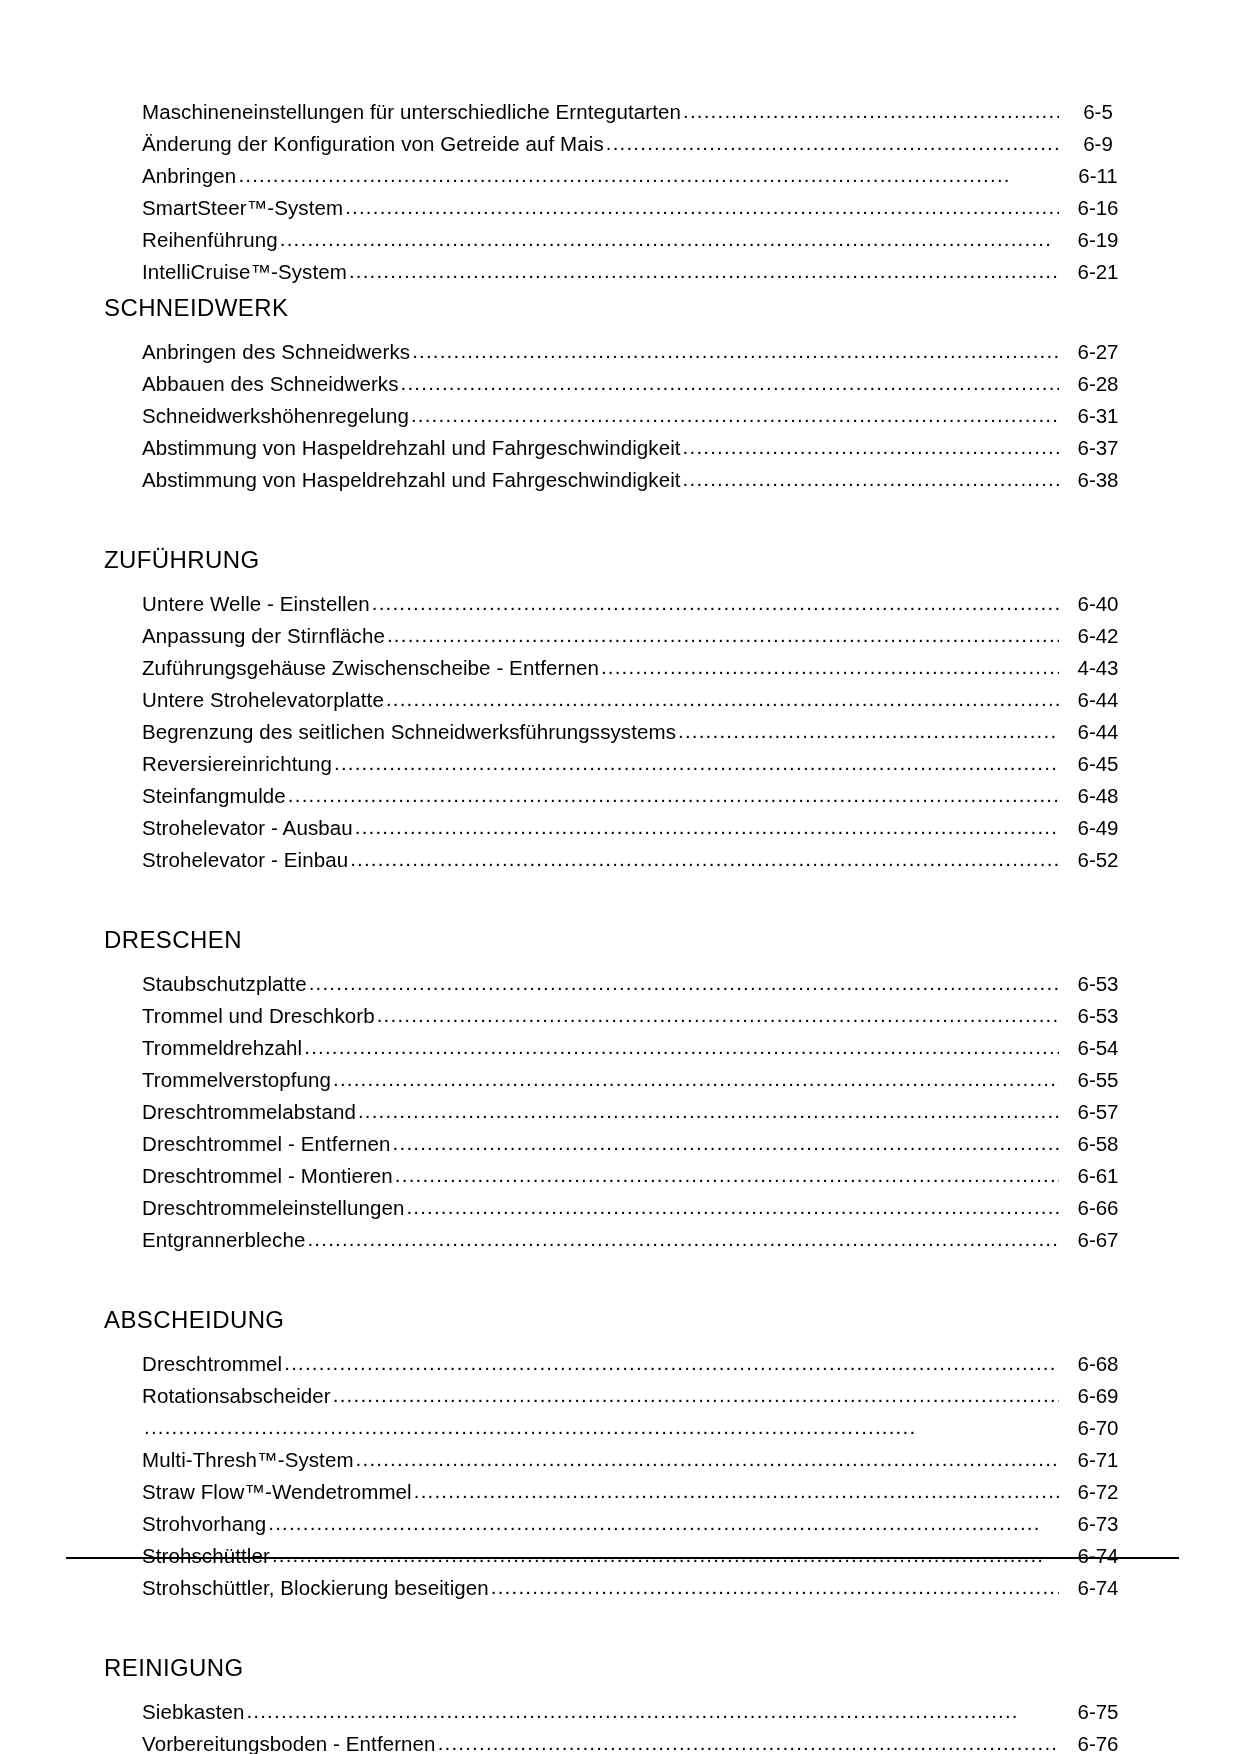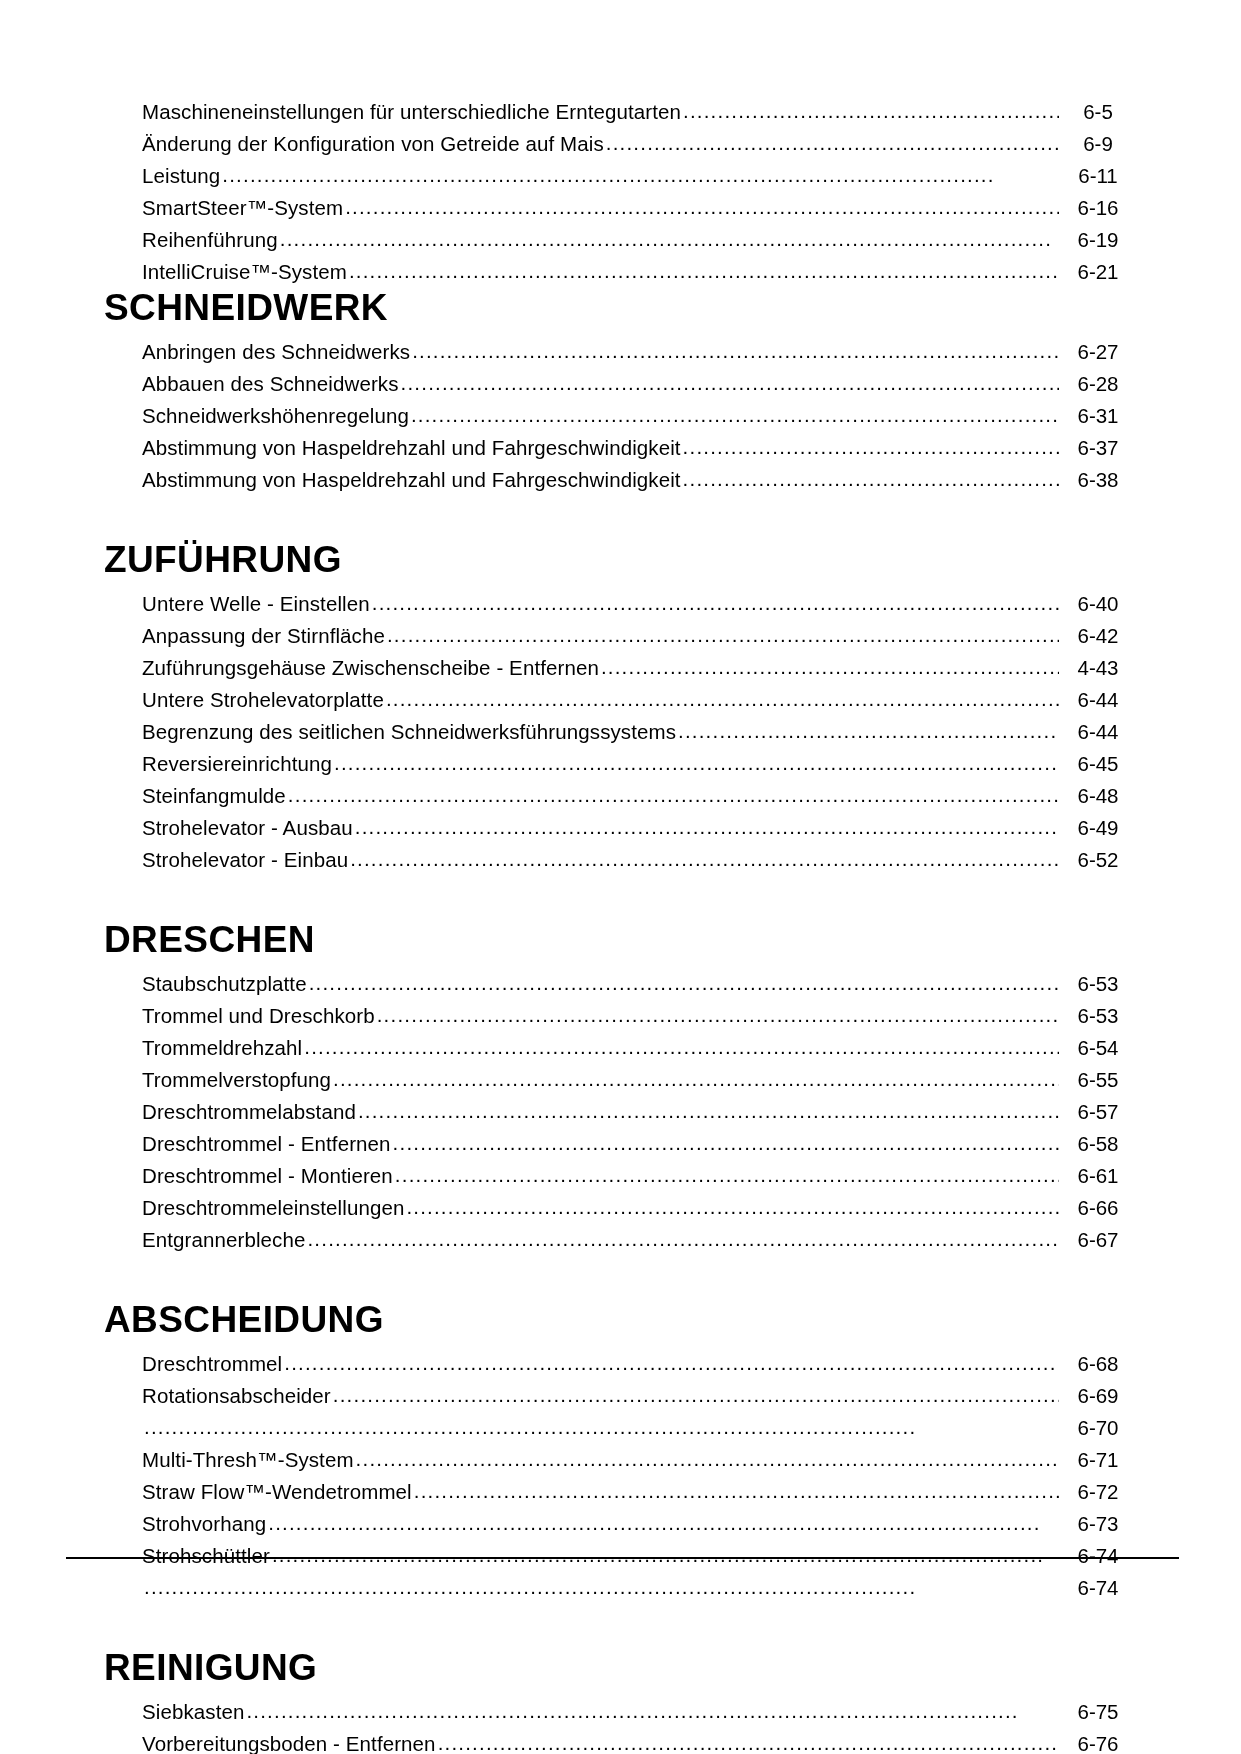--- a/index.html
+++ b/index.html
@@ -58,26 +58,26 @@
   .entry .page-no {
     flex: 0 0 auto;
     text-align: center;
     min-width: 62px;
     padding-left: 6px;
   }
   .section {
     margin-top: 0;
   }
   .section-title {
-    font-size: 37px;
+    font-size: 24px;
     line-height: 40px;
     letter-spacing: 0.4px;
     margin: 44px 0 8px 0;
     margin-left: 0px;
-    font-weight: 700;
+    font-weight: 400;
   }
   .section:first-child .section-title {
     margin-top: 0;
   }
   .bottom-rule {
     position: absolute;
     left: 66px;
     right: 62px;
     bottom: 195px;
     border-top: 2px solid #000;
@@ -94,21 +94,21 @@
           <span class="label">Maschineneinstellungen für unterschiedliche Erntegutarten</span>
           <span class="dots">................................................................................................................</span>
           <span class="page-no">6-5</span>
         </li>
         <li class="entry">
           <span class="label">Änderung der Konfiguration von Getreide auf Mais</span>
           <span class="dots">................................................................................................................</span>
           <span class="page-no">6-9</span>
         </li>
         <li class="entry">
-          <span class="label">Leistung</span>
+          <span class="label">Anbringen</span>
           <span class="dots">................................................................................................................</span>
           <span class="page-no">6-11</span>
         </li>
         <li class="entry">
           <span class="label">SmartSteer™-System</span>
           <span class="dots">................................................................................................................</span>
           <span class="page-no">6-16</span>
         </li>
         <li class="entry">
           <span class="label">Reihenführung</span>
@@ -284,20 +284,21 @@
               <span class="label">Strohvorhang</span>
               <span class="dots">................................................................................................................</span>
               <span class="page-no">6-73</span>
             </li>
             <li class="entry">
               <span class="label">Strohschüttler</span>
               <span class="dots">................................................................................................................</span>
               <span class="page-no">6-74</span>
             </li>
             <li class="entry">
+              <span class="label">Strohschüttler, Blockierung beseitigen</span>
               <span class="dots">................................................................................................................</span>
               <span class="page-no">6-74</span>
             </li>
           </ul>
         </div>
         <div class="section">
           <div class="section-title">REINIGUNG</div>
           <ul class="entry-list">
             <li class="entry">
               <span class="label">Siebkasten</span>

